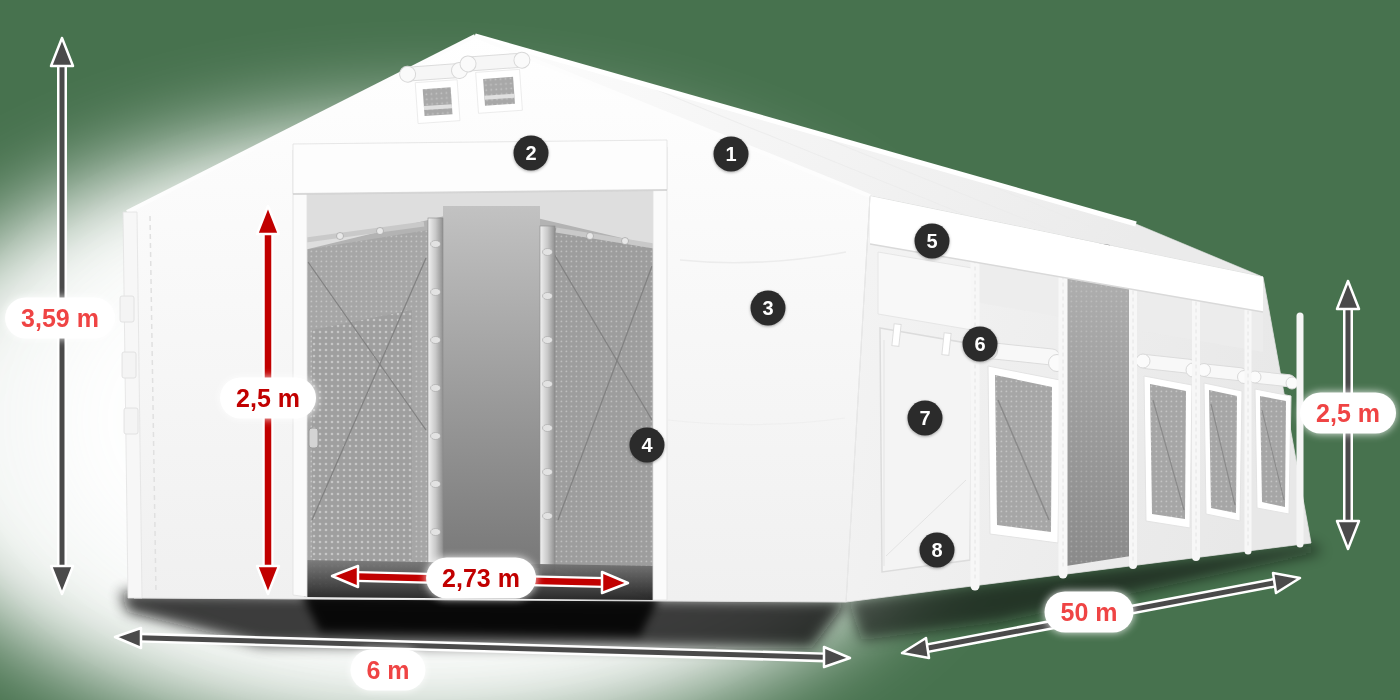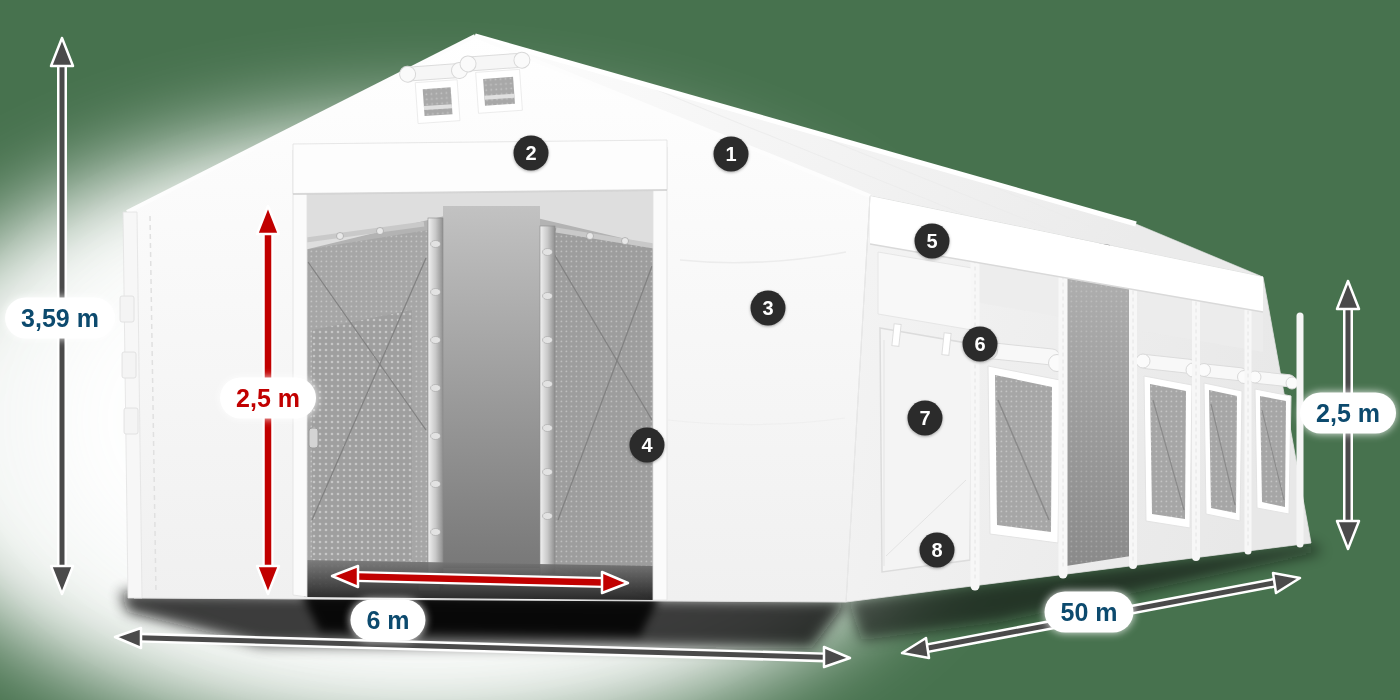--- a/index.html
+++ b/index.html
@@ -1,19 +1,19 @@
 <!DOCTYPE html>
 <html><head>
 <meta charset="utf-8">
 <style>
   html,body{margin:0;padding:0;background:#47724e;}
   .stage{position:relative;width:1400px;height:700px;background:#47724e;overflow:hidden;
          font-family:"Liberation Sans",sans-serif;}
   .scene{position:absolute;left:0;top:0;}
-  .pill{position:absolute;transform:translate(-50%,-50%);background:#fff;color:#0c4a6e;
+  .pill{position:absolute;transform:translate(-50%,-50%);background:#fff;color:#ef4444;
         font-weight:bold;font-size:25px;line-height:1;padding:8px 16px;border-radius:24px;
         box-shadow:0 0 9px rgba(255,255,255,.9);white-space:nowrap;z-index:5;}
   .pill.red{color:#c10000;}
   .badge{position:absolute;transform:translate(-50%,-50%);width:35px;height:35px;border-radius:50%;
          background:#2b2b2b;color:#fff;font-weight:bold;font-size:20px;display:flex;
          align-items:center;justify-content:center;z-index:6;box-shadow:0 1px 3px rgba(0,0,0,.35);}
 </style>
 </head>
 <body>
 
@@ -286,21 +286,22 @@
   <g>
     <line x1="355" y1="576.5" x2="605" y2="582.5" stroke="#ffffff" stroke-width="11" stroke-linecap="round"></line>
     <line x1="357" y1="576.6" x2="603" y2="582.4" stroke="#c10000" stroke-width="6.5"></line>
     <polygon points="332,576 358,587 358,566" fill="#c10000" stroke="#ffffff" stroke-width="2.5" stroke-linejoin="round"></polygon>
     <polygon points="628,583 602,593 602,572" fill="#c10000" stroke="#ffffff" stroke-width="2.5" stroke-linejoin="round"></polygon>
   </g>
 </svg>
 
 <div class="pill" style="left:60px;top:318px">3,59 m</div>
 <div class="pill red" style="left:268px;top:398px">2,5 m</div>
-<div class="pill" style="left:388px;top:620px">6 m</div>
+<div class="pill red" style="left:481px;top:578px">2,73 m</div>
+<div class="pill" style="left:388px;top:670px">6 m</div>
 <div class="pill" style="left:1089px;top:612px">50 m</div>
 <div class="pill" style="left:1348px;top:413px">2,5 m</div>
 
 <div class="badge" style="left:731px;top:154px">1</div>
 <div class="badge" style="left:531px;top:153px">2</div>
 <div class="badge" style="left:768px;top:308px">3</div>
 <div class="badge" style="left:647px;top:445px">4</div>
 <div class="badge" style="left:932px;top:241px">5</div>
 <div class="badge" style="left:980px;top:344px">6</div>
 <div class="badge" style="left:925px;top:418px">7</div>

